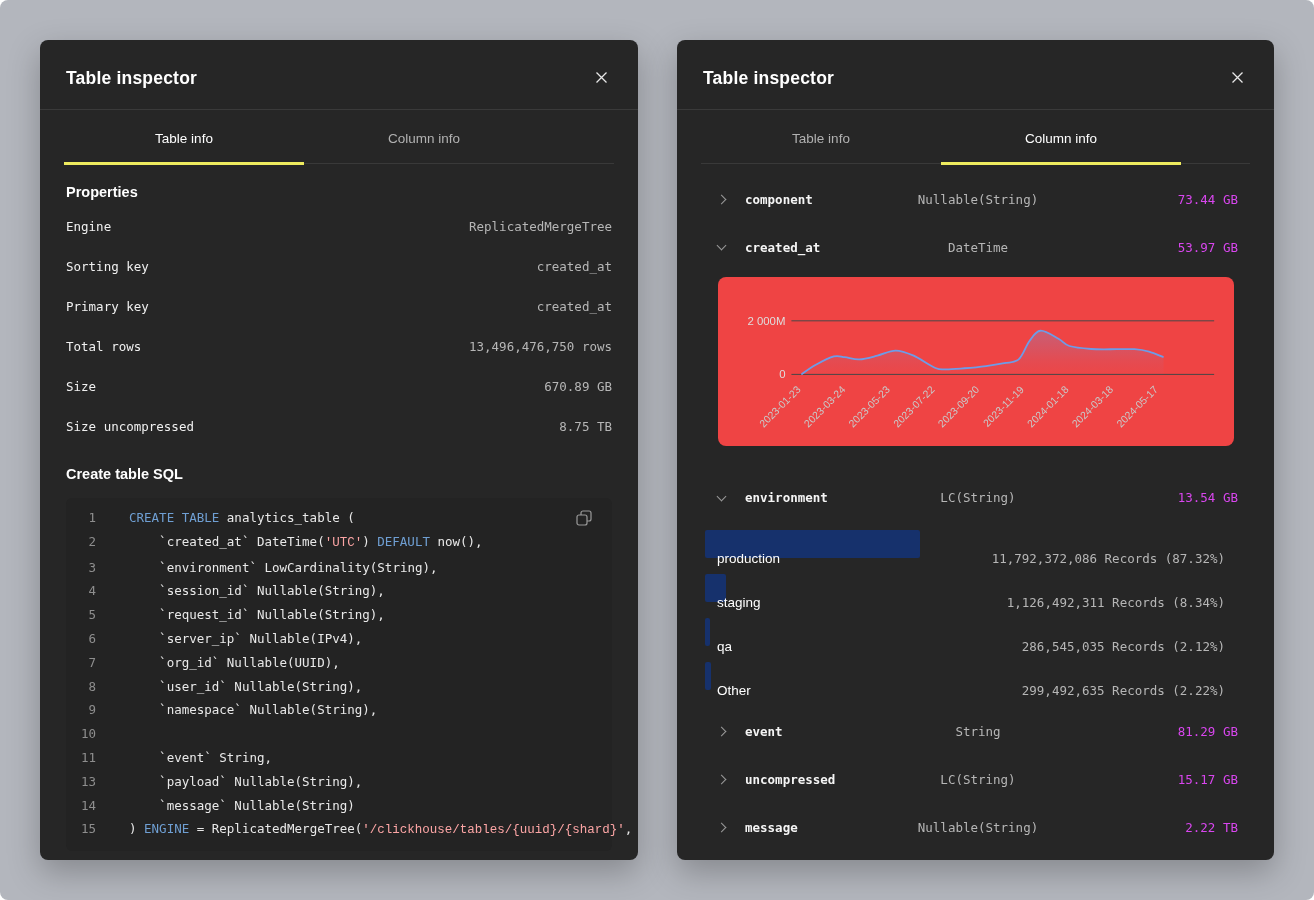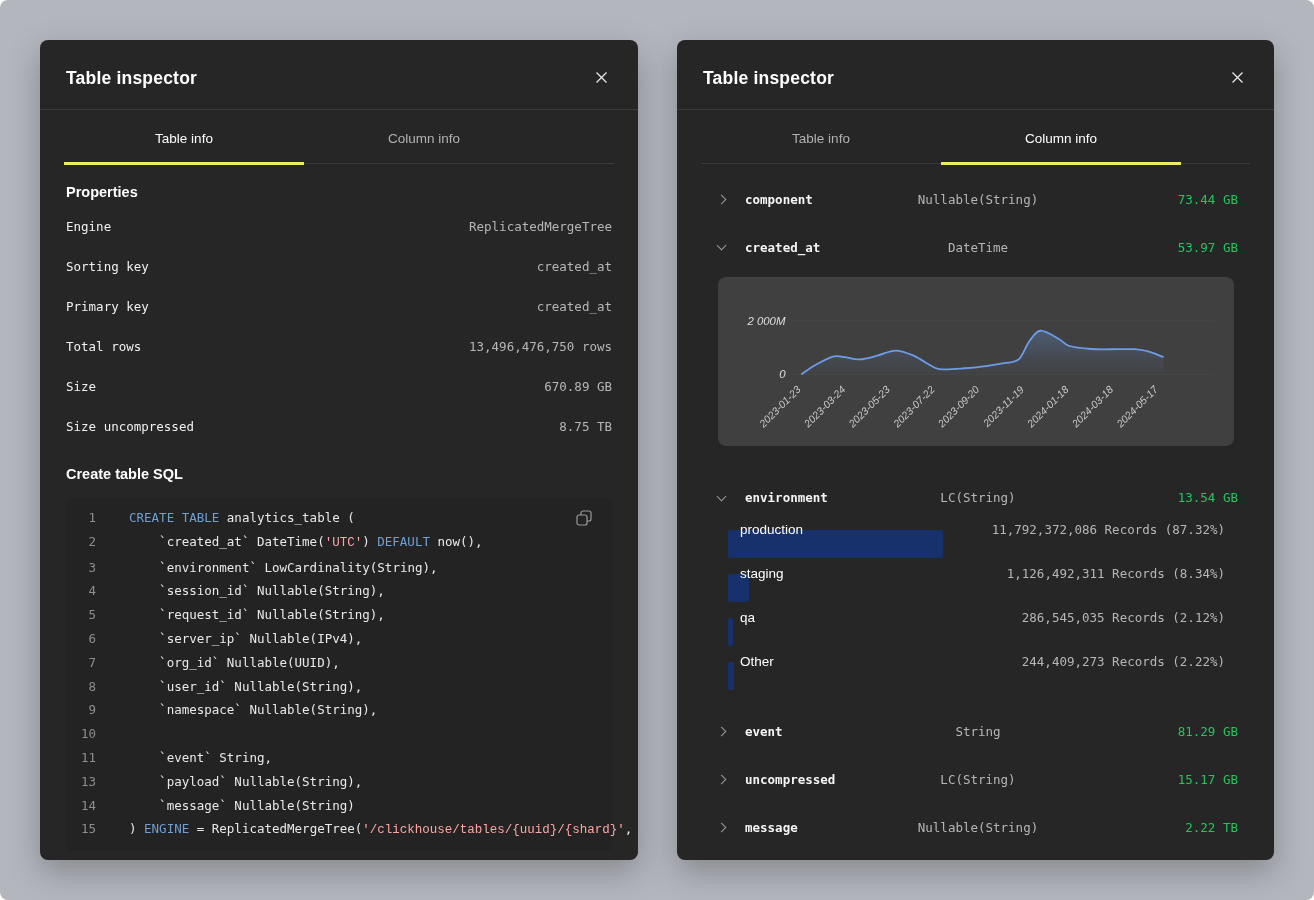--- a/index.html
+++ b/index.html
@@ -45,26 +45,26 @@
   .col-list { margin-top:11px; }
   .col-row { height:48px; display:flex; align-items:center; cursor:pointer;
              font-family:"DejaVu Sans Mono", monospace; font-size:12.5px;gap:15px; }
   .col-cell-name { flex:1; display:flex; align-items:center; padding-left:15px; }
   .chev { display:inline-block; width:7px; height:7px; border-right:1.5px solid #9a9a9a;
           border-bottom:1.5px solid #9a9a9a; flex:0 0 auto; }
   .chev.right { transform:rotate(-45deg); }
   .chev.down  { transform:rotate(45deg); margin-top:-3px; }
   .col-name { margin-left:20px; font-weight:700; color:#f5f5f5; }
   .col-type { flex:1; text-align:center; color:#b6b6b6; }
-  .col-size { flex:1; text-align:right; color:#22c55e; padding-right:10px; }
-
-  .chart-panel { margin:6px 14px 28px 15px; background:#404040; border-radius:8px; padding:20px 0 4px 0;font-style:italic; }
+  .col-size { flex:1; text-align:right; color:#d946ef; padding-right:10px; }
+
+  .chart-panel { margin:6px 14px 28px 15px; background:#ef4444; border-radius:8px; padding:20px 0 4px 0; }
 
   .env-values { margin:0 0 10px 0; }
-  .env-row { position:relative; height:44px; margin-left:25px; display:flex; align-items:flex-start; }
+  .env-row { position:relative; height:44px; margin-left:2px; display:flex; align-items:flex-end; }
   .env-bar { position:absolute; left:0; top:8px; height:28px; background:#16316c; border-radius:2px; }
   .env-label { position:relative; margin-left:12px; font-size:13.5px; color:#ffffff; }
   .env-records { position:relative; margin-left:auto; margin-right:23px;
                  font-family:"DejaVu Sans Mono", monospace; font-size:12.5px; color:#b6b6b6; }
 </style>
 </head>
 <body>
 
 <div class="canvas">
 
@@ -218,21 +218,21 @@
               <span class="env-records">1,126,492,311 Records (8.34%)</span>
             </div>
             <div class="env-row">
               <div class="env-bar" style="width: 5.2px; background: rgb(22, 49, 108);"></div>
               <span class="env-label">qa</span>
               <span class="env-records">286,545,035 Records (2.12%)</span>
             </div>
             <div class="env-row">
               <div class="env-bar" style="width: 5.5px; background: rgb(22, 49, 108);"></div>
               <span class="env-label">Other</span>
-              <span class="env-records">244,409,273 Records (2.22%)</span>
+              <span class="env-records">299,492,635 Records (2.22%)</span>
             </div>
           </div>
           <div class="col-row">
             <div class="col-cell-name">
               <span class="chev right"></span>
               <span class="col-name">event</span>
             </div>
             <div class="col-type">String</div>
             <div class="col-size">81.29 GB</div>
           </div>

